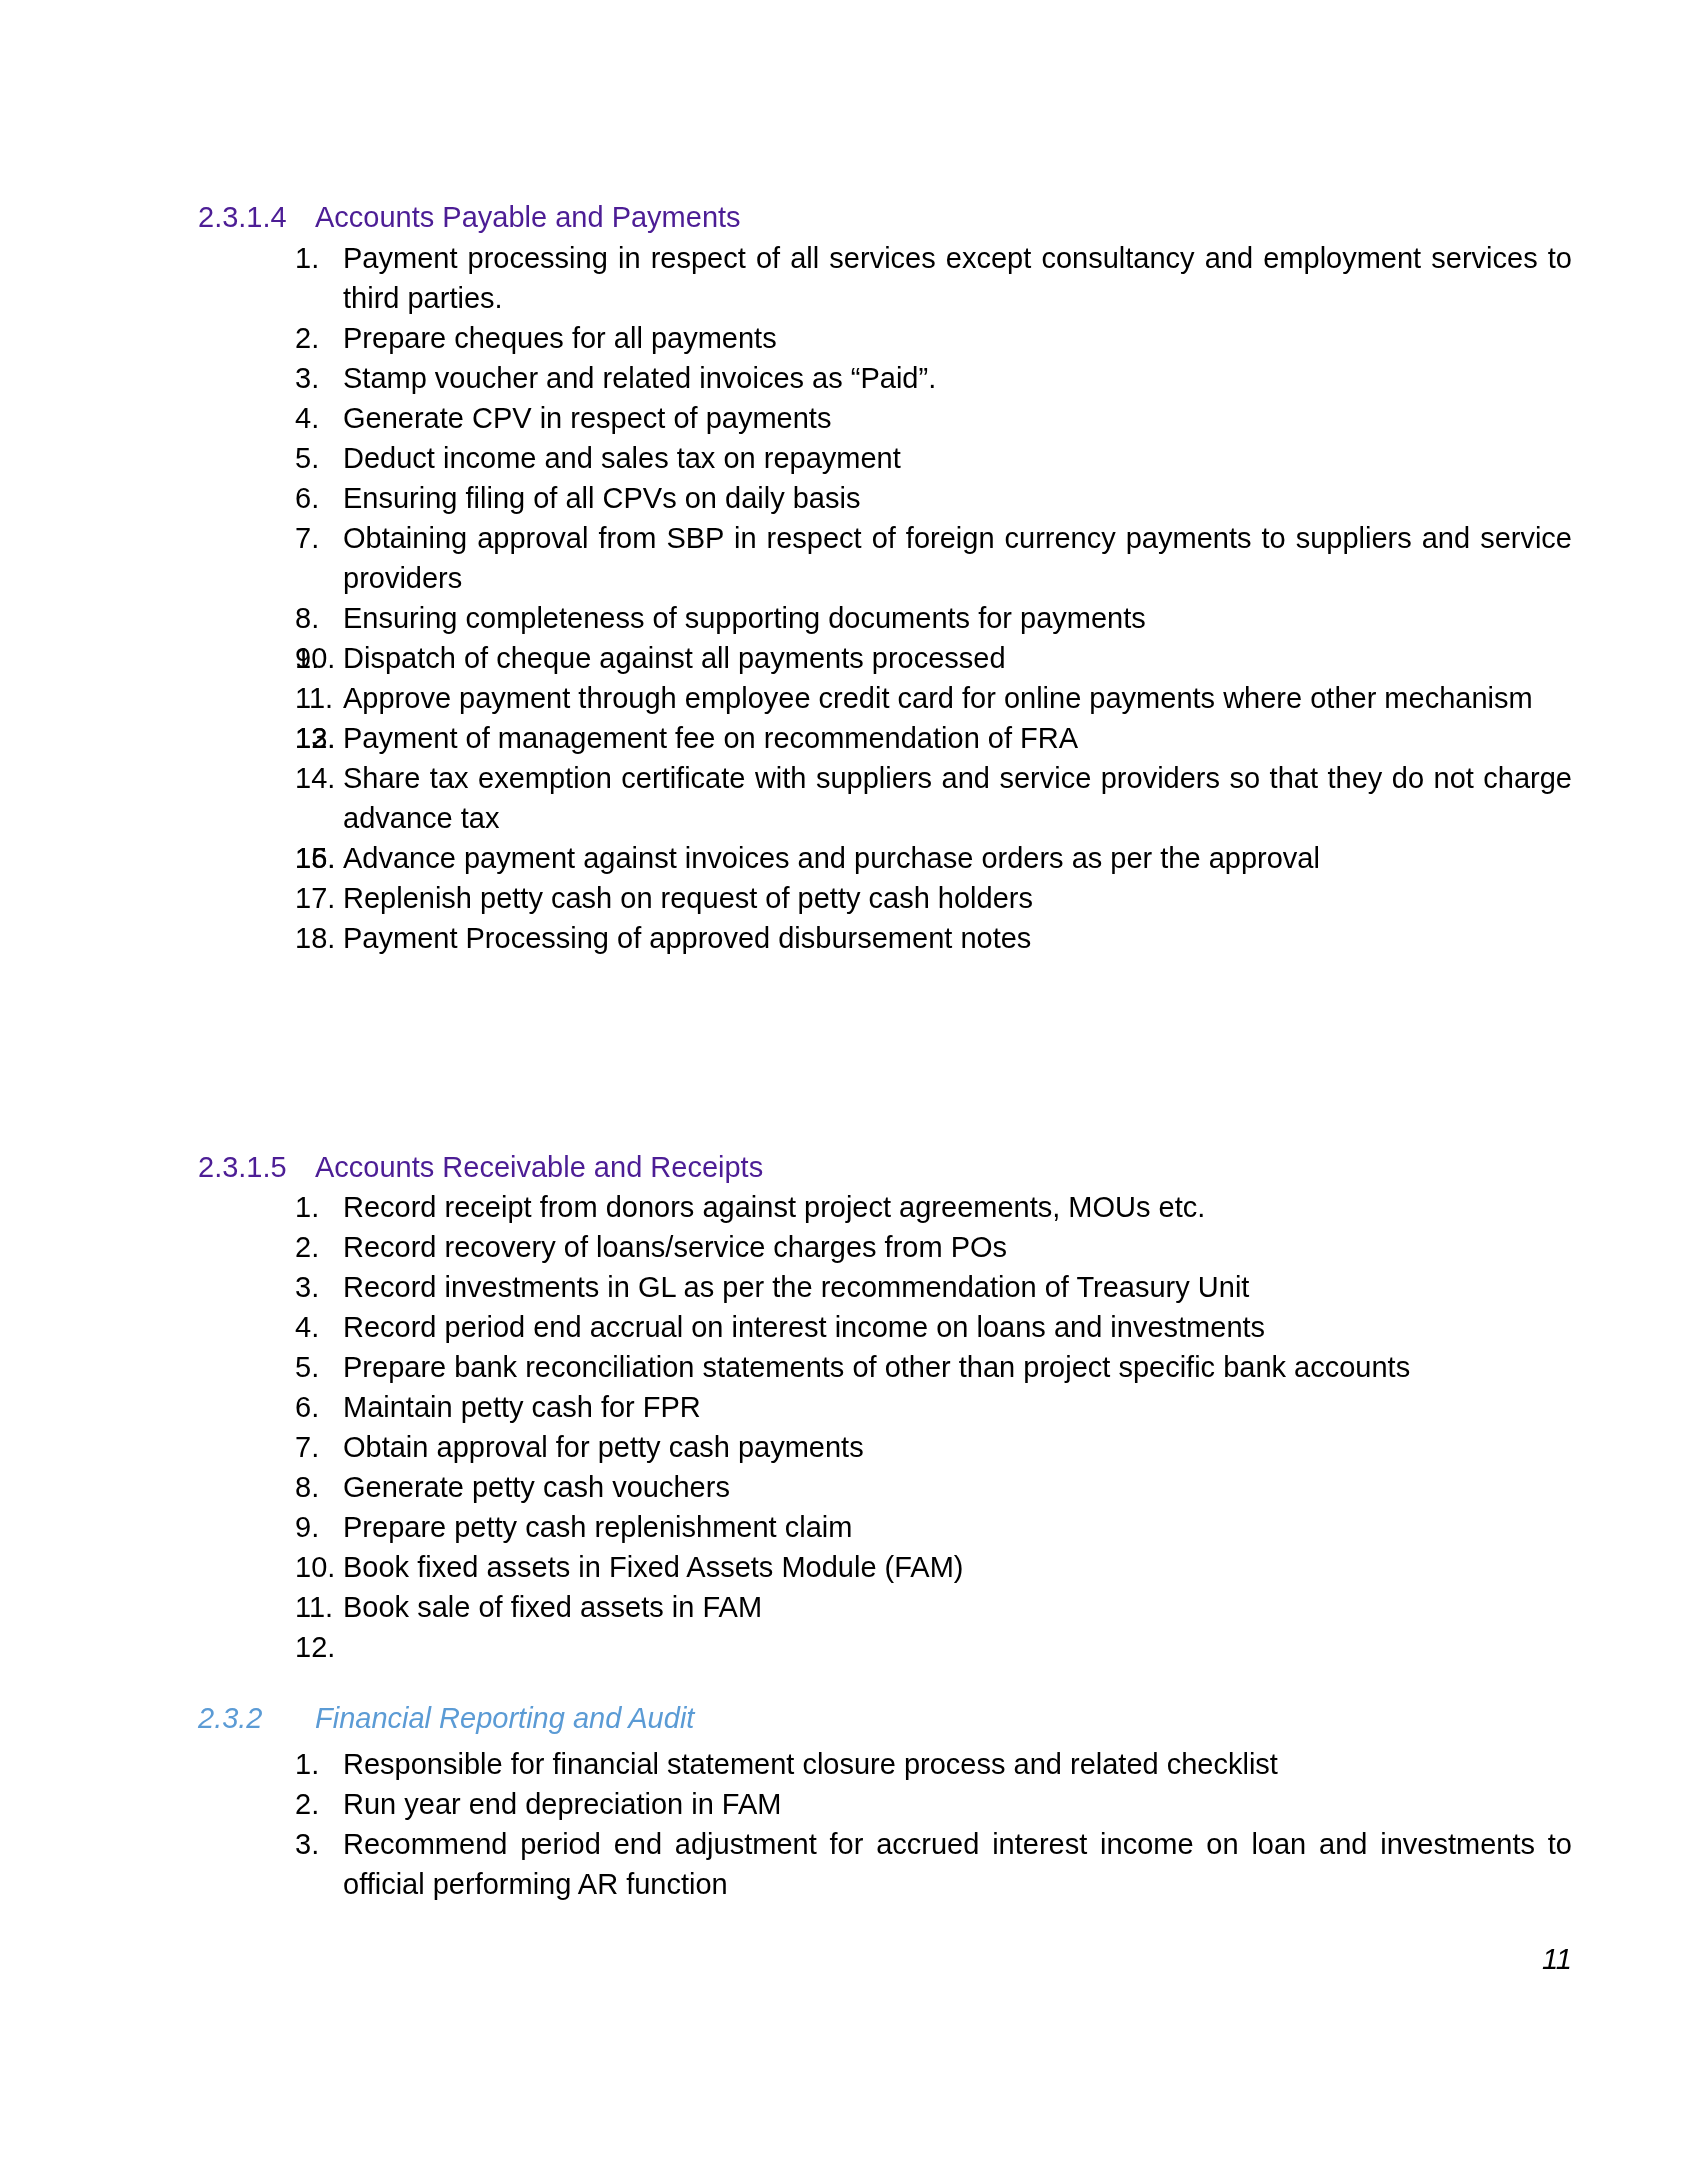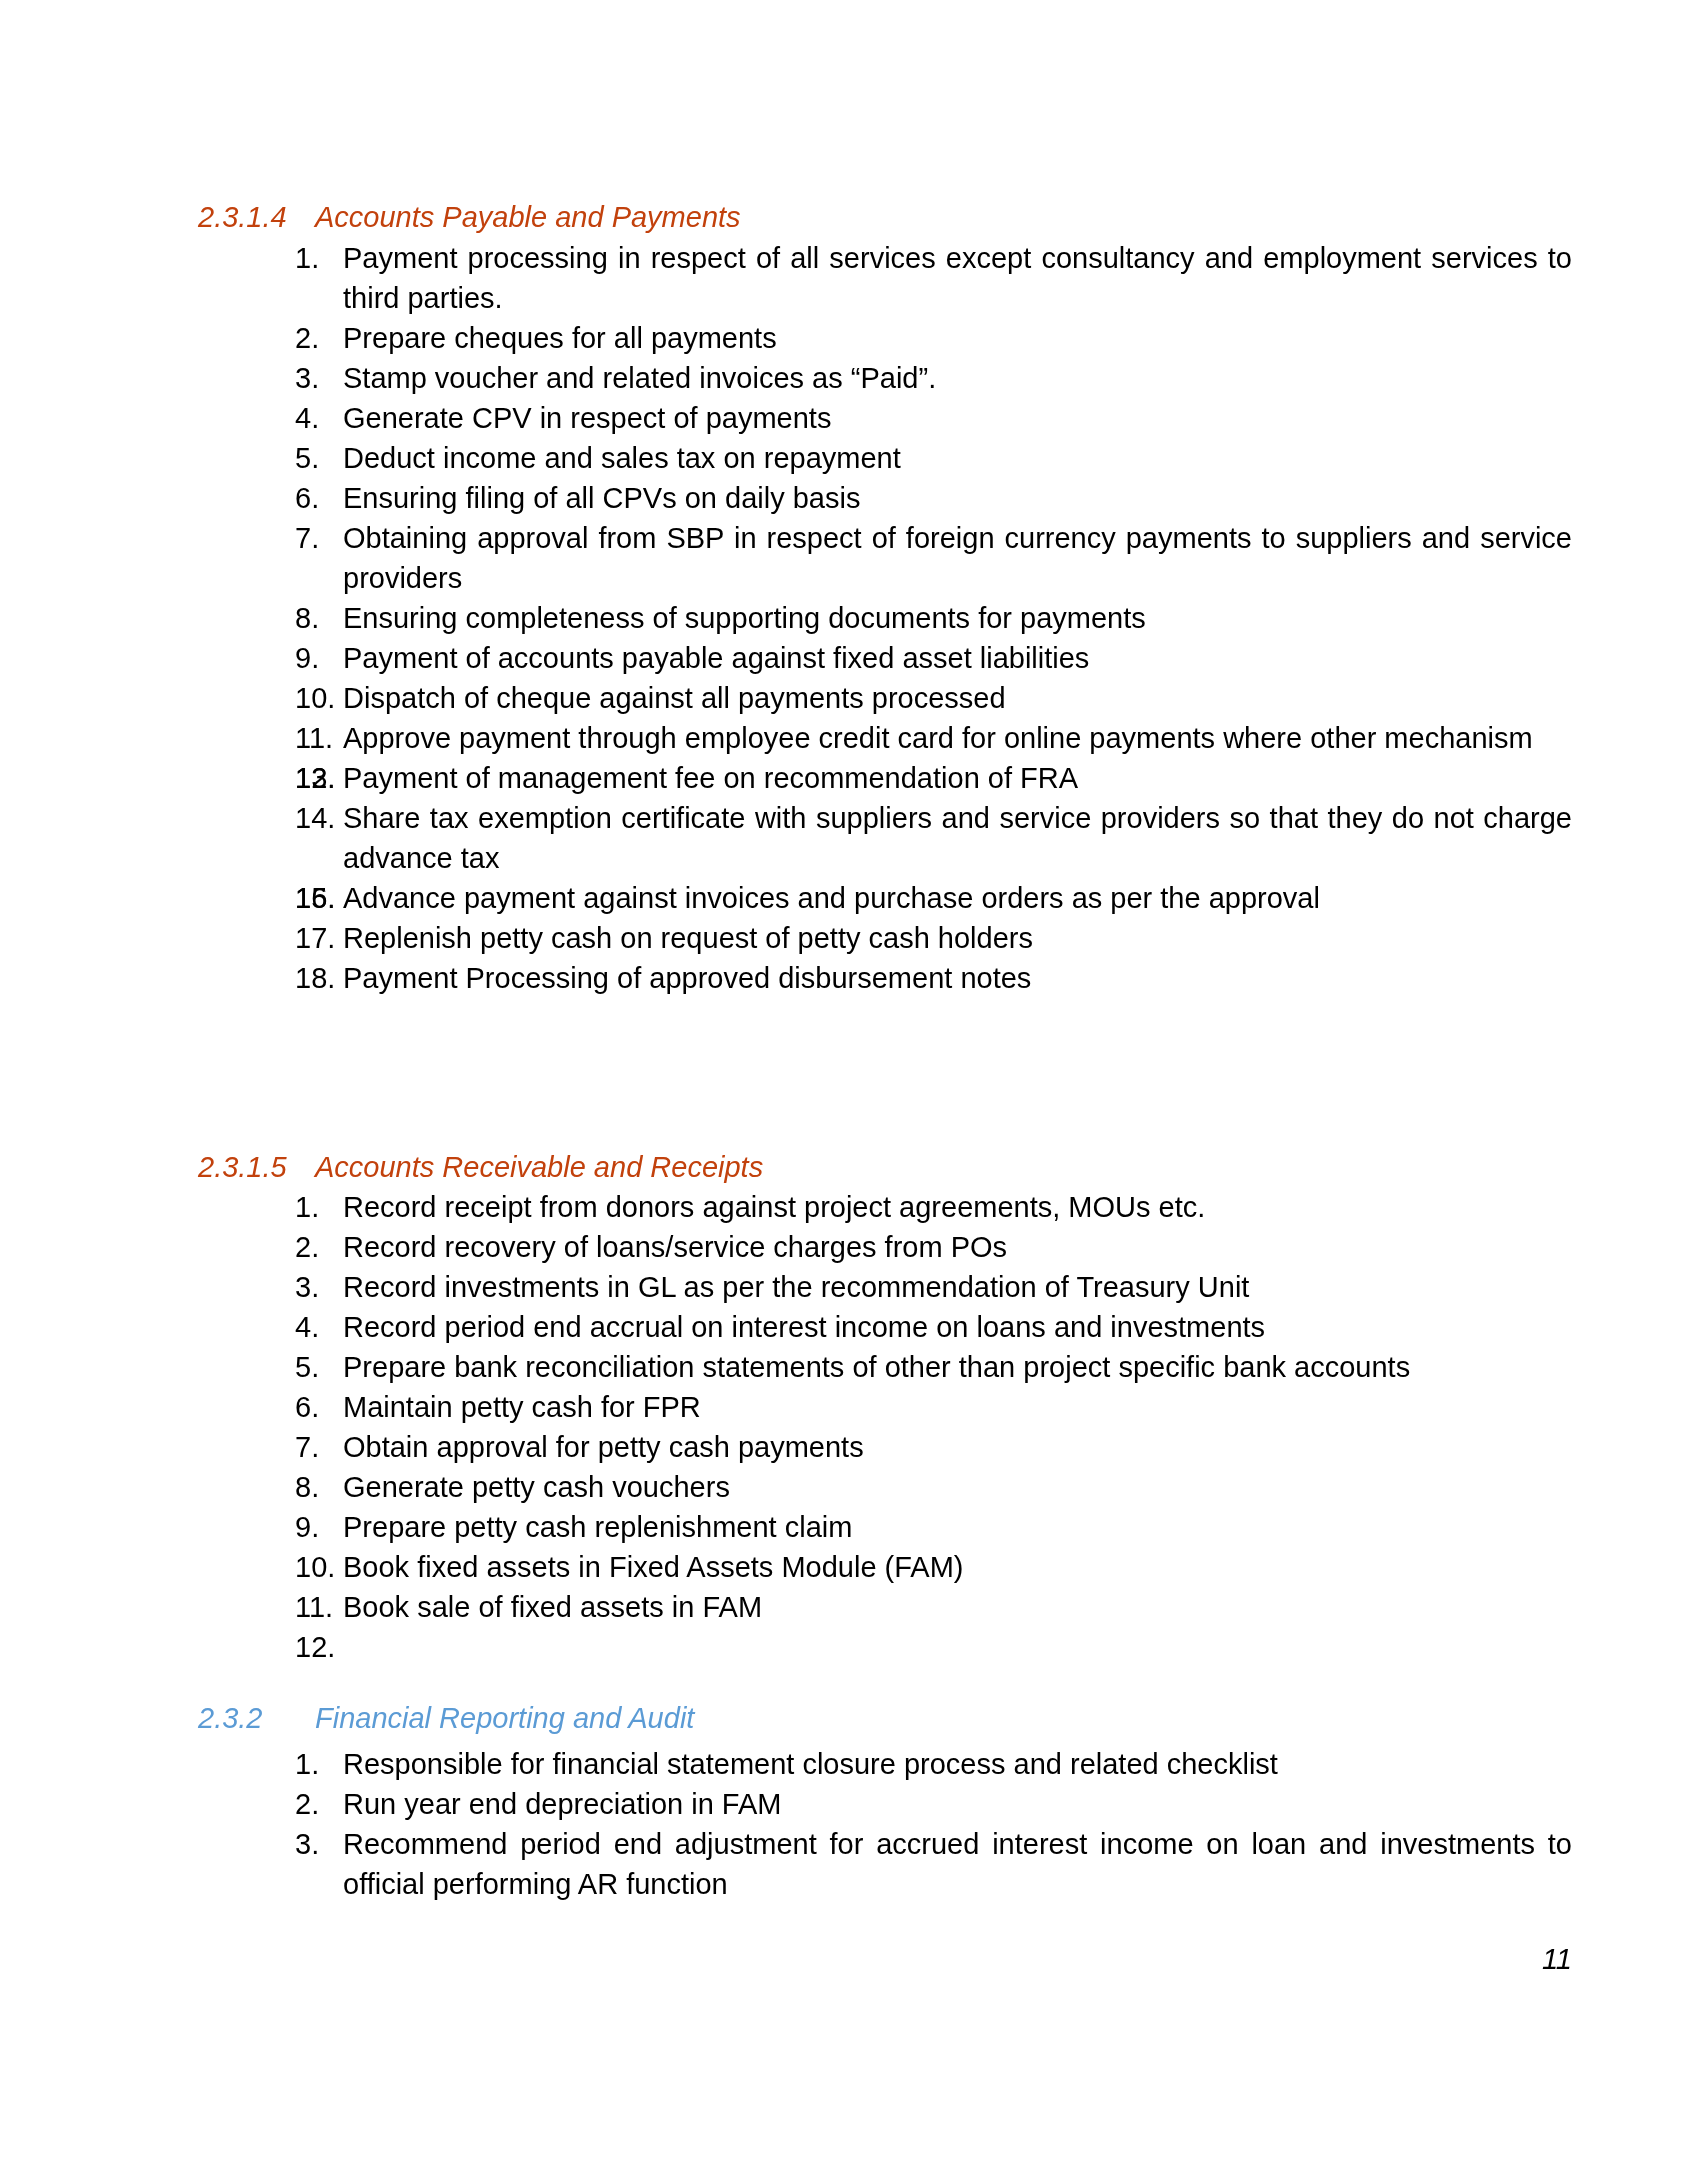--- a/index.html
+++ b/index.html
@@ -1,21 +1,21 @@
 <!DOCTYPE html>
 <html><head>
 <meta charset="utf-8">
 <style>
   html, body { margin:0; padding:0; background:#ffffff; }
   body { width:1683px; height:2178px; position:relative; overflow:hidden;
          font-family:"Liberation Sans", sans-serif; color:#000; }
   .page { position:absolute; left:0; top:0; width:1683px; height:2178px; }
   .heading { position:absolute; left:198px; font-size:29px; line-height:34px; white-space:nowrap; }
   .heading .num { display:inline-block; width:117px; }
-  .h4 { color:#c2410c; font-style:italic; }
+  .h4 { color:#4c1d95; }
   .h3 { color:#5b9bd5; }
   .list { position:absolute; left:295px; width:1277px; margin:0; padding:0; list-style:none; }
   .list li { position:relative; padding-left:48px; font-size:29px; line-height:40px; text-align:justify; }
   .list li .n { position:absolute; left:0; top:0; }
   .pagenum { position:absolute; right:111px; top:1942px; font-size:29px; line-height:34px;font-style:italic; }
 </style>
 </head>
 <body>
 
 <div class="page">
@@ -25,21 +25,21 @@
   </div>
   <ol class="list" style="top:238px;">
       <li><span class="n">1.</span><span>Payment processing in respect of all services except consultancy and employment services to third parties.</span></li>
       <li><span class="n">2.</span><span>Prepare cheques for all payments</span></li>
       <li><span class="n">3.</span><span>Stamp voucher and related invoices as “Paid”.</span></li>
       <li><span class="n">4.</span><span>Generate CPV in respect of payments</span></li>
       <li><span class="n">5.</span><span>Deduct income and sales tax on repayment</span></li>
       <li><span class="n">6.</span><span>Ensuring filing of all CPVs on daily basis</span></li>
       <li><span class="n">7.</span><span>Obtaining approval from SBP in respect of foreign currency payments to suppliers and service providers</span></li>
       <li><span class="n">8.</span><span>Ensuring completeness of supporting documents for payments</span></li>
-      <li><span class="n">9.</span><span>Payment of accounts payable against fixed asset liabilities</span></li>
+      <li><span class="n">9.</span></li>
       <li><span class="n">10.</span><span>Dispatch of cheque against all payments processed</span></li>
       <li><span class="n">11.</span><span>Approve payment through employee credit card for online payments where other mechanism</span></li>
       <li><span class="n">12.</span></li>
       <li><span class="n">13.</span><span>Payment of management fee on recommendation of FRA</span></li>
       <li><span class="n">14.</span><span>Share tax exemption certificate with suppliers and service providers so that they do not charge advance tax</span></li>
       <li><span class="n">15.</span></li>
       <li><span class="n">16.</span><span>Advance payment against invoices and purchase orders as per the approval</span></li>
       <li><span class="n">17.</span><span>Replenish petty cash on request of petty cash holders</span></li>
       <li><span class="n">18.</span><span>Payment Processing of approved disbursement notes</span></li>
     </ol>

